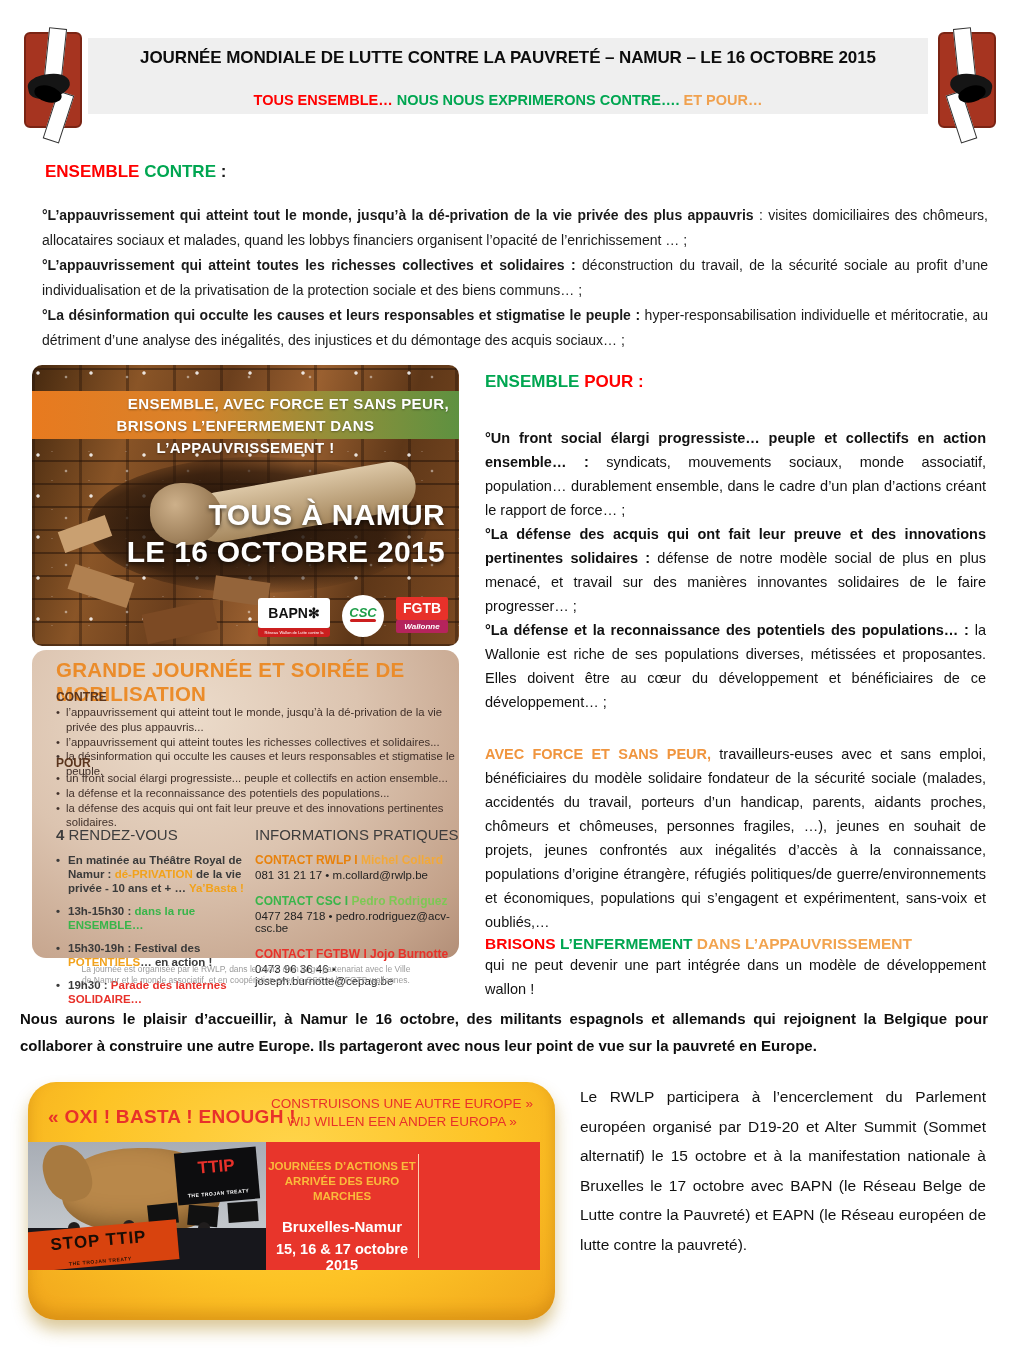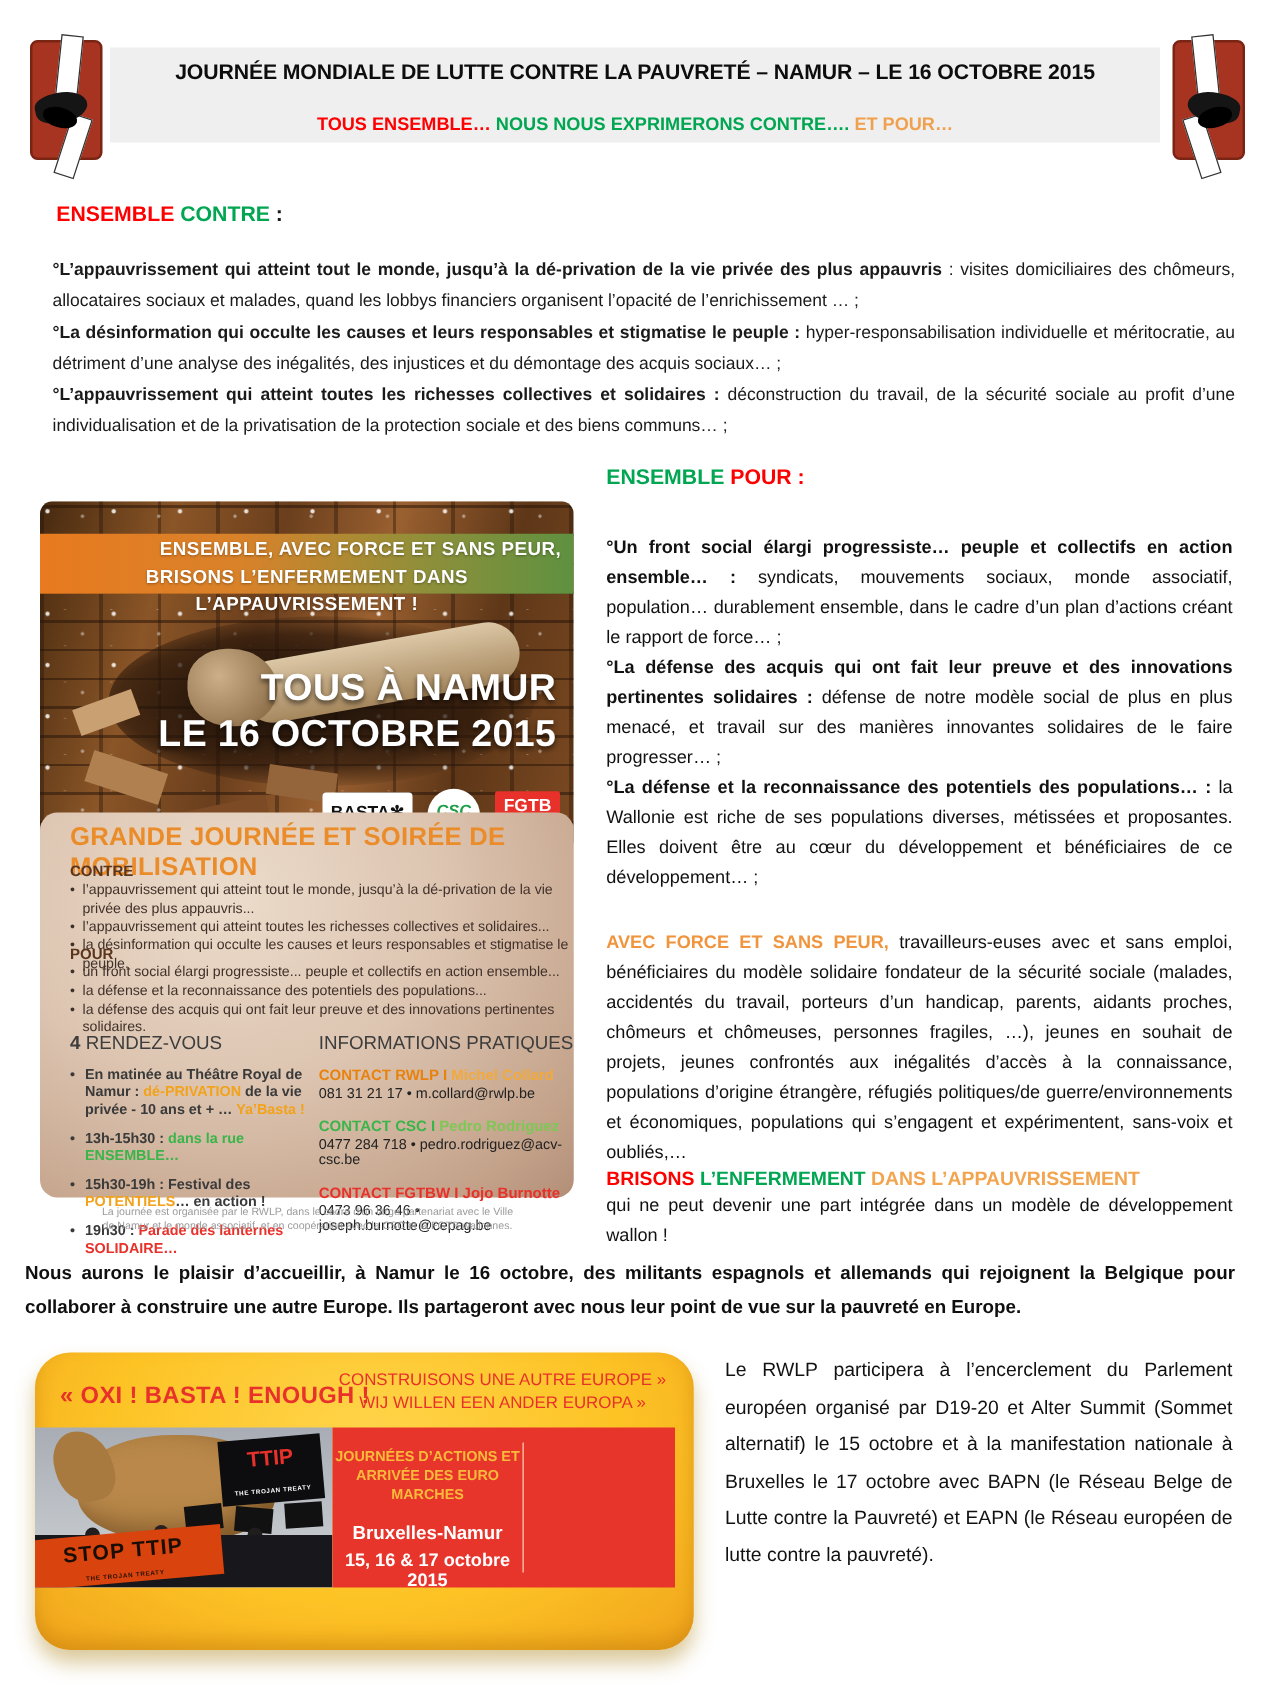--- a/index.html
+++ b/index.html
@@ -27,21 +27,21 @@
   .sec-head{font-size:17px;font-weight:bold;}
   .t-red{color:#ff0000;} .t-green{color:#00a651;} .t-dark{color:#1a1a1a;}
   .contre-block{left:42px;top:203px;width:946px;font-size:14px;line-height:25px;text-align:justify;}
   .contre-block p{margin:0;}
 
   
   .poster{left:32px;top:365px;width:427px;height:281px;border-radius:10px;overflow:hidden;
     background:
       repeating-linear-gradient(0deg, rgba(35,18,8,.5) 0 2px, transparent 2px 23px),
       repeating-linear-gradient(90deg, rgba(35,18,8,.38) 0 3px, transparent 3px 47px),
-      linear-gradient(105deg,#46290f 0%,#8a5527 22%,#6b3f1d 40%,#9a6030 58%,#5e3718 78%,#7c4a22 100%); margin-top: 36px;}
+      linear-gradient(105deg,#46290f 0%,#8a5527 22%,#6b3f1d 40%,#9a6030 58%,#5e3718 78%,#7c4a22 100%);}
   .poster > div{position:absolute;}
   .specks{left:0;top:0;width:100%;height:100%;
     background-image:
       radial-gradient(circle at 6px 8px, rgba(255,255,255,.85) 0 1.2px, transparent 2.2px),
       radial-gradient(circle at 20px 30px, rgba(255,255,255,.6) 0 1px, transparent 1.8px),
       radial-gradient(circle at 34px 12px, rgba(255,255,255,.45) 0 1px, transparent 1.7px);
     background-size:53px 41px,37px 29px,61px 47px;}
   .hole{left:55px;top:92px;width:340px;height:136px;border-radius:50%;
     background:radial-gradient(ellipse at 45% 50%, rgba(15,8,4,.95) 0%, rgba(40,22,10,.7) 55%, rgba(40,22,10,0) 75%);}
   .arm{left:160px;top:112px;width:225px;height:50px;border-radius:26px;transform:rotate(-10deg);
@@ -165,42 +165,42 @@
     <div class="pin-knot"></div>
     <div class="pin-knot2"></div>
   </div>
   <div class="abs hdr-title">JOURNÉE MONDIALE DE LUTTE CONTRE LA PAUVRETÉ – NAMUR – LE 16 OCTOBRE 2015</div>
   <div class="abs hdr-sub"><span class="sub-red">TOUS ENSEMBLE… </span><span class="sub-green">NOUS NOUS EXPRIMERONS CONTRE…. </span><span class="sub-orange">ET POUR…</span></div>
 
   <div class="abs sec-head" style="left:45px;top:162px;"><span class="t-red">ENSEMBLE </span><span class="t-green">CONTRE</span><span class="t-dark"> :</span></div>
 
   <div class="abs contre-block">
     <p><b>°L’appauvrissement qui atteint tout le monde, jusqu’à la dé-privation de la vie privée des plus appauvris</b><span> : visites domiciliaires des chômeurs, allocataires sociaux et malades, quand les lobbys financiers organisent l’opacité de l’enrichissement … ;</span></p>
+    <p><b>°L’appauvrissement qui atteint toutes les richesses collectives et solidaires :</b><span> déconstruction du travail, de la sécurité sociale au profit d’une individualisation et de la privatisation de la protection sociale et des biens communs… ;</span></p>
     <p><b>°La désinformation qui occulte les causes et leurs responsables et stigmatise le peuple :</b><span> hyper-responsabilisation individuelle et méritocratie, au détriment d’une analyse des inégalités, des injustices et du démontage des acquis sociaux… ;</span></p>
-    <p><b>°L’appauvrissement qui atteint toutes les richesses collectives et solidaires :</b><span> déconstruction du travail, de la sécurité sociale au profit d’une individualisation et de la privatisation de la protection sociale et des biens communs… ;</span></p>
   </div>
 
   <div class="abs poster">
     <div class="specks"></div>
     <div class="hole"></div>
     <div class="debris3"></div>
     <div class="debris1"></div>
     <div class="debris2"></div>
     <div class="debris4"></div>
     <div class="arm"></div>
     <div class="fistball"></div>
     <div class="banner">
       <div class="l1">ENSEMBLE, AVEC FORCE ET SANS PEUR,</div>
       <div class="l2">BRISONS L’ENFERMEMENT DANS L’APPAUVRISSEMENT !</div>
     </div>
     <div class="poster-big">
       <div>TOUS À NAMUR</div>
       <div>LE 16 OCTOBRE 2015</div>
     </div>
-    <div class="logo-rwlp">BASTA✻</div>
+    <div class="logo-rwlp">BAPN✻</div>
     <div class="rwlp-strip">Réseau Wallon de Lutte contre la Pauvreté</div>
     <div class="logo-csc"><span>CSC</span><span class="csc-line"></span></div>
     <div class="logo-fgtb">FGTB</div>
     <div class="fgtb-strip">Wallonne</div>
   </div>
 
   <div class="abs mob-card">
     <div class="mob-title">GRANDE JOURNÉE ET SOIRÉE DE MOBILISATION</div>
     <div class="mob-label" style="left:13px;top:40px;">CONTRE</div>
     <div class="mob-list" style="left:13px;top:55px;">

